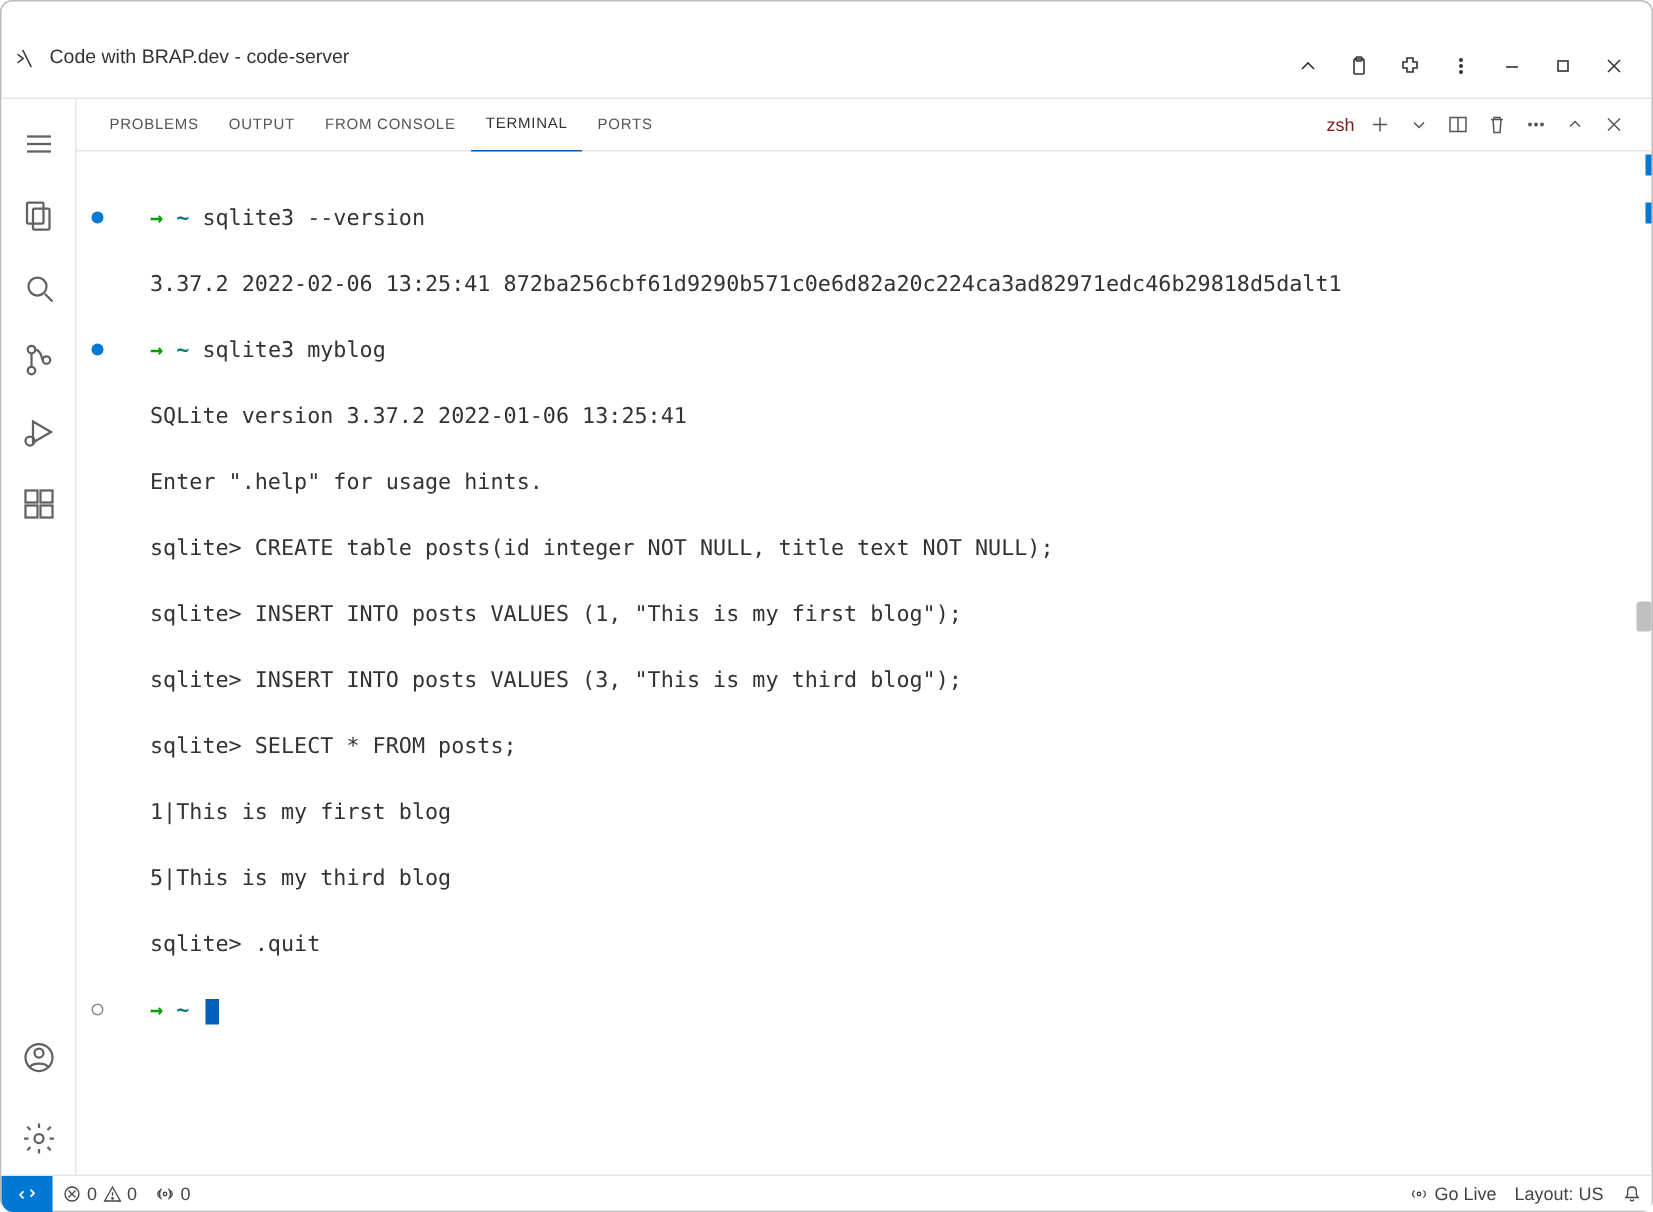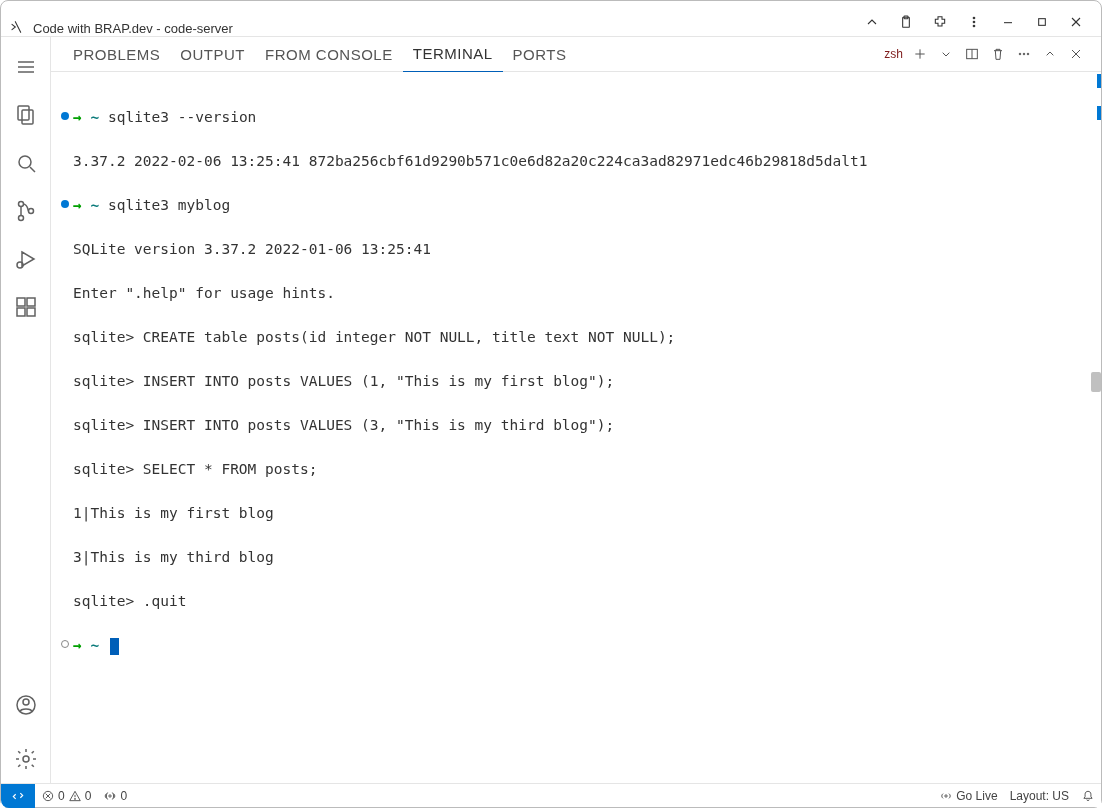--- a/index.html
+++ b/index.html
@@ -1,44 +1,44 @@
 <!DOCTYPE html>
 <html><head>
 <meta charset="utf-8">
 <style>
   * { box-sizing: border-box; margin: 0; padding: 0; }
   html, body { width: 1102px; height: 808px; overflow: hidden; font-family: -apple-system, "Segoe UI", sans-serif; background: #ffffff; color: #333; }
   .window { display: flex; flex-direction: column; width: 100%; height: 100%; border: 1px solid #bbb; border-radius: 8px; }
   
-  .titlebar { height: 36px; display: flex; align-items: flex-end; padding: 0 8px; border-bottom: 1px solid #e5e5e5; }
+  .titlebar { height: 36px; display: flex; align-items: flex-start; padding: 0 8px; border-bottom: 1px solid #e5e5e5; margin-top: 29px; }
   .titlebar .app-icon { width: 18px; height: 18px; display:flex; align-items:center; justify-content:center; margin-right:6px; color:#333;}
   .titlebar .title { font-size: 13px; color: #333; }
   .titlebar .spacer { flex: 1; }
   .titlebar .tb-icon { width: 34px; height: 28px; display:flex; align-items:center; justify-content:center; color:#333; border-radius:4px;}
   .titlebar svg { width:16px; height:16px; stroke:#333; fill:none; stroke-width:1.6;}
   
   .body { flex:1; display:flex; min-height:0; }
   
   .activitybar { width: 50px; background:#fff; border-right:1px solid #e5e5e5; display:flex; flex-direction:column; align-items:center; padding-top:6px;}
   .activitybar .act-icon { width:48px; height:48px; display:flex; align-items:center; justify-content:center; color:#616161; }
   .activitybar .act-icon svg { width:24px; height:24px; stroke:#616161; fill:none; stroke-width:1.5;}
   .activitybar .bottom { margin-top:auto; margin-bottom:6px; }
   
   .panel { flex:1; display:flex; flex-direction:column; min-width:0; }
   .tabs { height:35px; display:flex; align-items:center; border-bottom:1px solid #e5e5e5; padding:0 12px;}
-  .tab { font-size:15px; letter-spacing:0.5px; color:#555; padding:0 10px; height:35px; display:flex; align-items:center; cursor:pointer; }
+  .tab { font-size:10px; letter-spacing:0.5px; color:#555; padding:0 10px; height:35px; display:flex; align-items:center; cursor:pointer; }
   .tab.active { color:#333; border-bottom:1px solid #005fb8; font-weight:500;}
   .tabs .spacer { flex:1; }
   .tabs .tool { width:26px; height:26px; display:flex; align-items:center; justify-content:center; color:#555; }
   .tabs .tool svg { width:16px; height:16px; stroke:#555; fill:none; stroke-width:1.5;}
   .tabs .shell { font-size:12px; color:#7f1d1d; display:flex; align-items:center; gap:4px; padding:0 4px;}
   
   .terminal-wrap { flex:1; position:relative; }
   .terminal { position:absolute; inset:0; padding:12px 8px 8px 6px; font-family: "Menlo","Consolas",monospace; font-size:14.5px; line-height:22px; color:#333; white-space:pre; overflow:auto;}
-  .terminal .line { display:flex; }
+  .terminal .line { display:flex;gap:27px; }
   .gutter { width:16px; flex-shrink:0; display:flex; justify-content:center; padding-top:6px;}
   .dot-blue { width:8px; height:8px; border-radius:50%; background:#0078d4; }
   .dot-grey { width:8px; height:8px; border-radius:50%; border:1.5px solid #888; }
   .arrow { color:#00a000; font-weight:bold; }
   .tilde { color:#0a7a7a; font-weight:bold; }
   .cmd { color:#333; }
   .cursor { display:inline-block; width:9px; height:17px; background:#005fb8; vertical-align:middle; margin-left:2px;}
   .minimap { position:absolute; right:0; top:0; width:10px; }
   .mm-mark { position:absolute; right:0; width:4px; height:14px; background:#0078d4;}
   .scroll-thumb { position:absolute; right:0; width:10px; height:20px; background:#c0c0c0; border-radius:2px;}
@@ -225,21 +225,21 @@
 <div class="line"><span class="gutter"><span class="dot-blue"></span></span><span><span class="arrow">→</span> <span class="tilde">~</span> <span class="cmd">sqlite3 --version</span></span></div>
 <div class="line"><span class="gutter"></span><span class="cmd">3.37.2 2022-02-06 13:25:41 872ba256cbf61d9290b571c0e6d82a20c224ca3ad82971edc46b29818d5dalt1</span></div>
 <div class="line"><span class="gutter"><span class="dot-blue"></span></span><span><span class="arrow">→</span> <span class="tilde">~</span> <span class="cmd">sqlite3 myblog</span></span></div>
 <div class="line"><span class="gutter"></span><span class="cmd">SQLite version 3.37.2 2022-01-06 13:25:41</span></div>
 <div class="line"><span class="gutter"></span><span class="cmd">Enter ".help" for usage hints.</span></div>
 <div class="line"><span class="gutter"></span><span class="cmd">sqlite&gt; CREATE table posts(id integer NOT NULL, title text NOT NULL);</span></div>
 <div class="line"><span class="gutter"></span><span class="cmd">sqlite&gt; INSERT INTO posts VALUES (1, "This is my first blog");</span></div>
 <div class="line"><span class="gutter"></span><span class="cmd">sqlite&gt; INSERT INTO posts VALUES (3, "This is my third blog");</span></div>
 <div class="line"><span class="gutter"></span><span class="cmd">sqlite&gt; SELECT * FROM posts;</span></div>
 <div class="line"><span class="gutter"></span><span class="cmd">1|This is my first blog</span></div>
-<div class="line"><span class="gutter"></span><span class="cmd">3|This is my third blog</span></div>
+<div class="line"><span class="gutter"></span><span class="cmd">5|This is my third blog</span></div>
 <div class="line"><span class="gutter"></span><span class="cmd">sqlite&gt; .quit</span></div>
 <div class="line"><span class="gutter"><span class="dot-grey"></span></span><span><span class="arrow">→</span> <span class="tilde">~</span> <span class="cursor"></span></span></div>
         </div>
         <div class="minimap">
           <div class="mm-mark" style="top:2px;"></div>
           <div class="mm-mark" style="top:34px;"></div>
           <div class="scroll-thumb" style="top:300px;"></div>
         </div>
       </div>
     </div>

